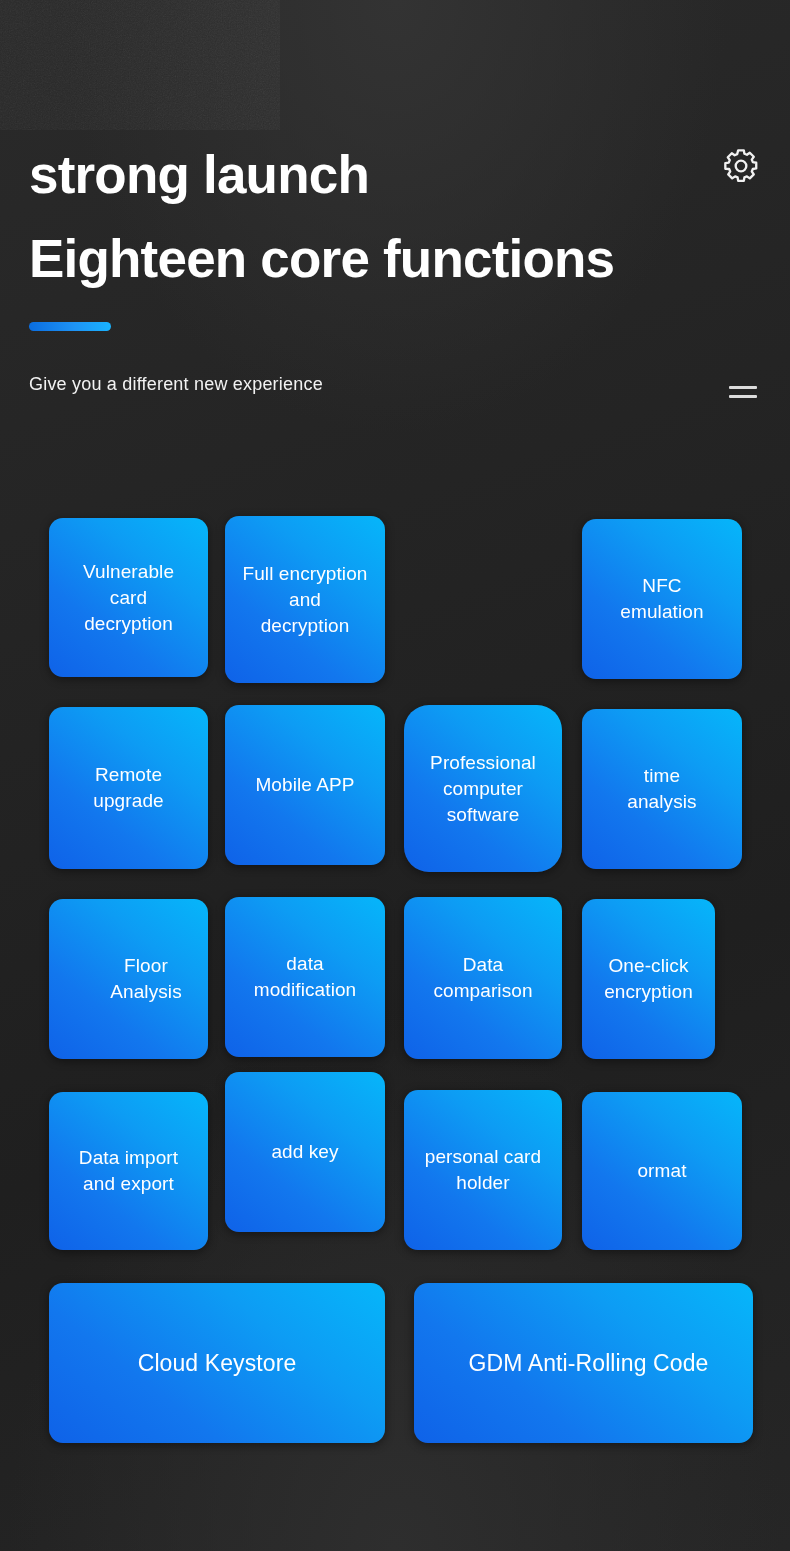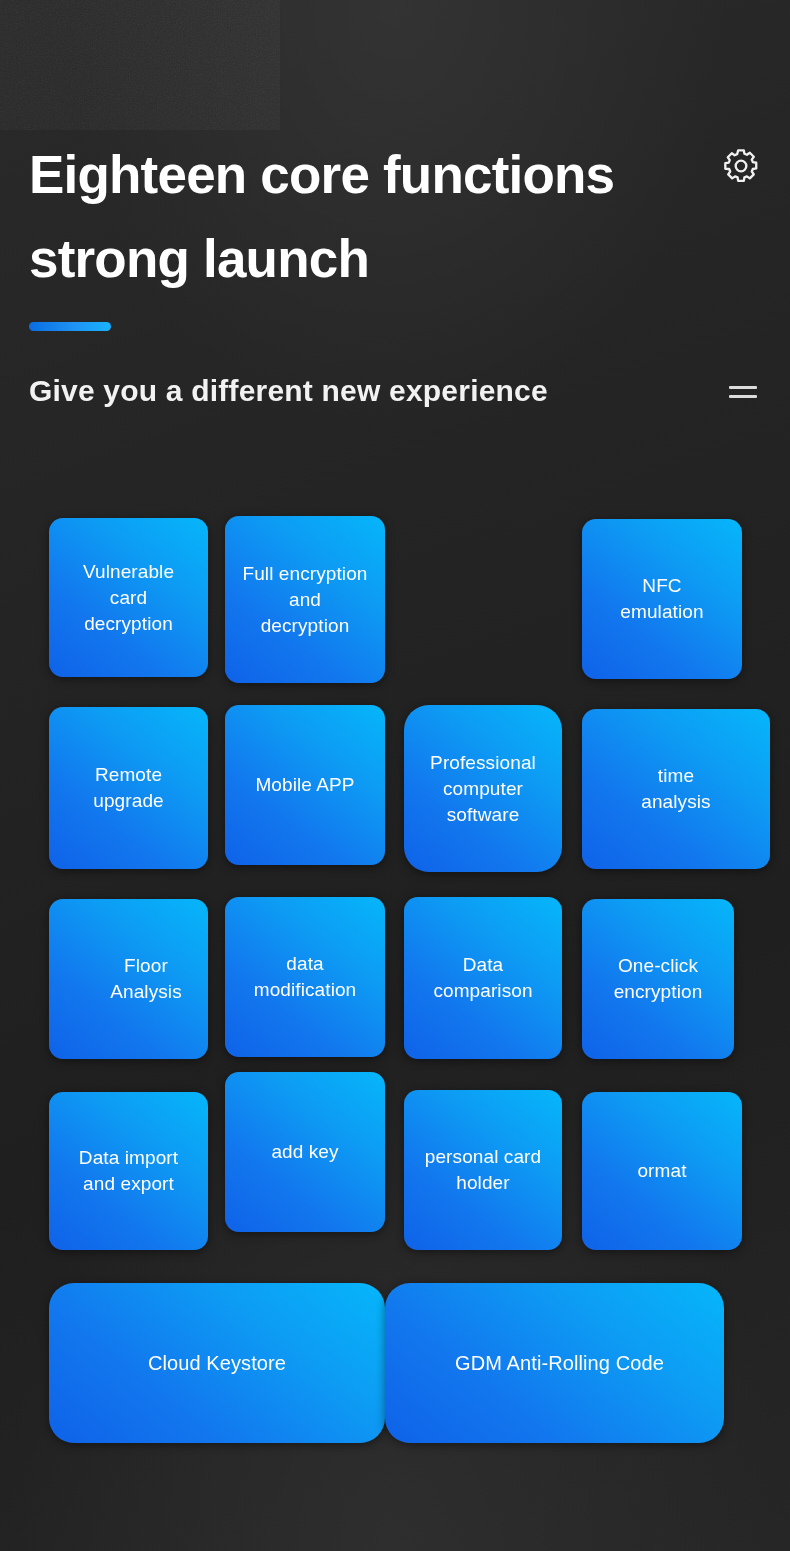--- a/index.html
+++ b/index.html
@@ -54,22 +54,22 @@
     position:absolute;
     left:29px; top:322px;
     width:82px; height:9px;
     border-radius:5px;
     background:linear-gradient(90deg, #0a6de0 0%, #1e93f5 55%, #19b3ff 100%);
   }
 
   .subtitle {
     position:absolute;
     left:29px; top:374px;
-    font-size:30px;
-    font-weight:700;
+    font-size:18px;
+    font-weight:400;
     letter-spacing:.2px;
     color:#f2f2f2;
   }
 
   .menu-btn {
     position:absolute;
     left:729px; top:380px;
     width:30px; height:24px;
     display:flex; flex-direction:column; justify-content:center; gap:6px;
   }
@@ -90,41 +90,41 @@
     border-radius:14px;
     color:#ffffff;
     font-size:19px;
     font-weight:400;
     line-height:26px;
     letter-spacing:.1px;
     padding:6px 10px;
     background:linear-gradient(38deg, #0f62e8 0%, #1277ee 32%, #0d9cf4 68%, #06b6fa 100%);
     box-shadow:0 2px 10px rgba(0,0,0,.45);
   }
-  .tile.wide { font-size:20px;border-radius:25px; }
+  .tile.wide { font-size:23px; }
   .tile .txt { white-space:pre-line; }
 </style>
 </head>
 <body>
 
 <div id="page">
 
   <svg id="grain" xmlns="http://www.w3.org/2000/svg">
     <filter id="noiseFilter">
       <feTurbulence type="fractalNoise" baseFrequency="0.85" numOctaves="4" stitchTiles="stitch"></feTurbulence>
       <feColorMatrix type="saturate" values="0"></feColorMatrix>
     </filter>
     <rect width="100%" height="100%" filter="url(#noiseFilter)"></rect>
   </svg>
 
   <div class="header">
 
     <h1 class="title">
+      <span>strong launch</span>
       <span>Eighteen core functions</span>
-      <span>strong launch</span>
     </h1>
 
     <div class="gear-btn">
       <svg width="40" height="40" viewBox="0 0 24 24" fill="none" stroke="#f0f0f0" stroke-width="1.4" stroke-linejoin="round">
         <path d="M10.3 2.6h3.4l.35 2.05 1.5.62 1.72-1.2 2.4 2.4-1.2 1.72.62 1.5 2.05.35v3.4l-2.05.35-.62 1.5 1.2 1.72-2.4 2.4-1.72-1.2-1.5.62-.35 2.05h-3.4l-.35-2.05-1.5-.62-1.72 1.2-2.4-2.4 1.2-1.72-.62-1.5L2.6 13.7v-3.4l2.05-.35.62-1.5-1.2-1.72 2.4-2.4 1.72 1.2 1.5-.62z"></path>
         <circle cx="12" cy="12" r="3.2"></circle>
       </svg>
     </div>
 
     <div class="accent-bar"></div>
@@ -157,55 +157,55 @@
 upgrade</span>
       </div>
       <div class="tile" style="left: 225px; top: 705px; width: 160px; height: 160px;">
         <span class="txt">Mobile APP</span>
       </div>
       <div class="tile" style="left: 404px; top: 705px; width: 158px; height: 167px; border-radius: 25px;">
         <span class="txt">Professional
 computer
 software</span>
       </div>
-      <div class="tile" style="left: 582px; top: 709px; width: 188px; height: 160px; border-radius: 14px;">
+      <div class="tile" style="left: 582px; top: 709px; width: 160px; height: 160px; border-radius: 14px;">
         <span class="txt">time
 analysis</span>
       </div>
       <div class="tile" style="left: 49px; top: 899px; width: 159px; height: 160px; padding-left: 45px;">
         <span class="txt">Floor
 Analysis</span>
       </div>
       <div class="tile" style="left: 225px; top: 897px; width: 160px; height: 160px;">
         <span class="txt">data
 modification</span>
       </div>
       <div class="tile" style="left: 404px; top: 897px; width: 158px; height: 162px;">
         <span class="txt">Data
 comparison</span>
       </div>
-      <div class="tile" style="left: 582px; top: 899px; width: 152px; height: 160px;">
+      <div class="tile" style="left: 582px; top: 899px; width: 133px; height: 160px;">
         <span class="txt">One-click
 encryption</span>
       </div>
       <div class="tile" style="left: 49px; top: 1092px; width: 159px; height: 158px;">
         <span class="txt">Data import
 and export</span>
       </div>
       <div class="tile" style="left: 225px; top: 1072px; width: 160px; height: 160px;">
         <span class="txt">add key</span>
       </div>
       <div class="tile" style="left: 404px; top: 1090px; width: 158px; height: 160px;">
         <span class="txt">personal card
 holder</span>
       </div>
       <div class="tile" style="left: 582px; top: 1092px; width: 160px; height: 158px;">
         <span class="txt">ormat</span>
       </div>
       <div class="tile wide" style="left: 49px; top: 1283px; width: 336px; height: 160px;">
         <span class="txt">Cloud Keystore</span>
       </div>
-      <div class="tile wide" style="left: 385px; top: 1283px; width: 339px; height: 160px; padding-left: 20px;">
+      <div class="tile wide" style="left: 414px; top: 1283px; width: 339px; height: 160px; padding-left: 20px;">
         <span class="txt">GDM Anti-Rolling Code</span>
       </div>
     </div>
 
 </div>
 
 </body></html>

